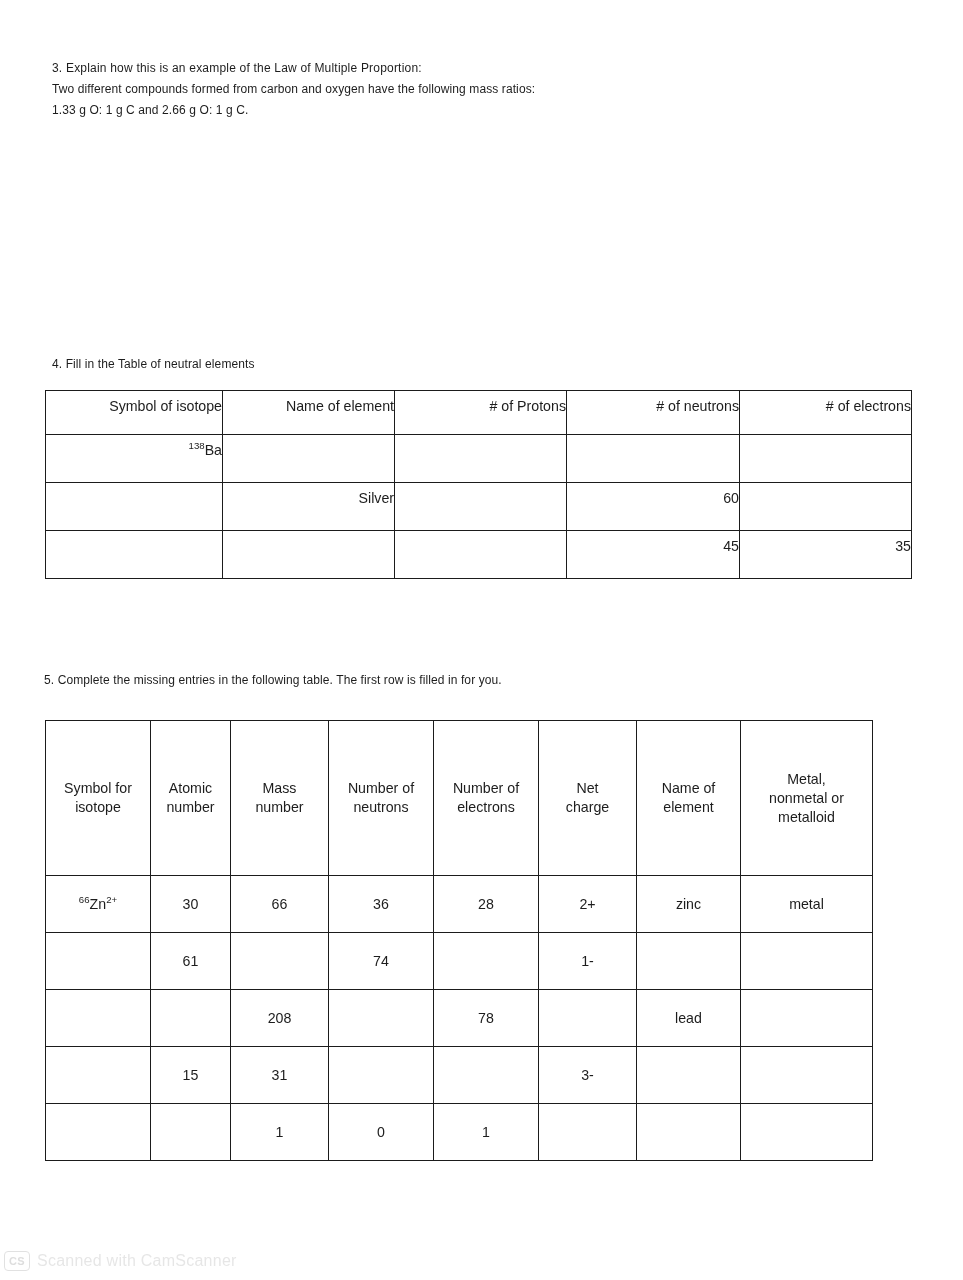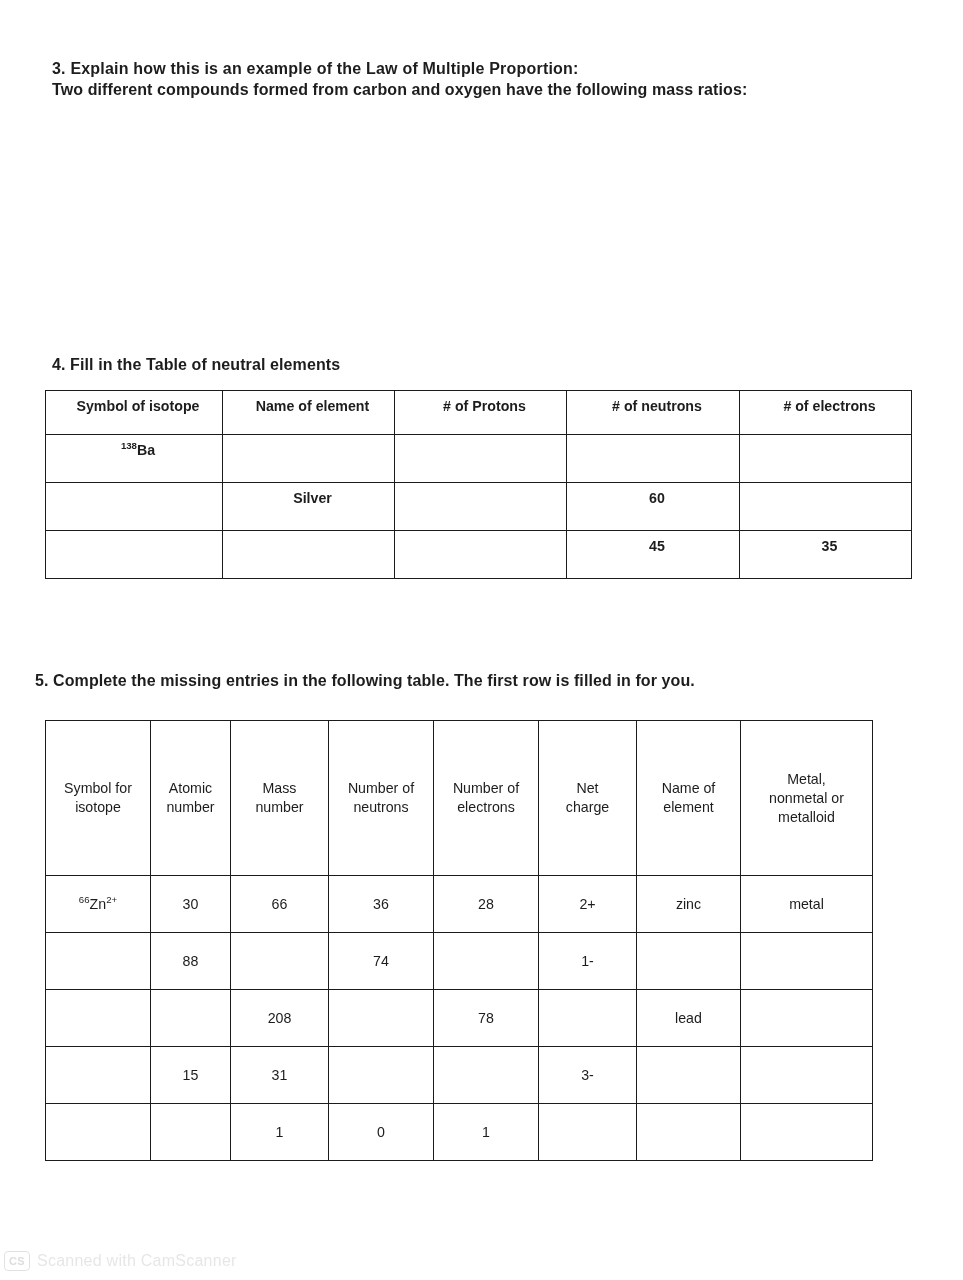--- a/index.html
+++ b/index.html
@@ -18,33 +18,32 @@
 
   .page {
     position: absolute;
     inset: 0;
     background: #ffffff;
   }
 
   
   .question {
     position: absolute;
-    font-size: 16px;
+    font-size: 12px;
     line-height: 21px;
     color: #1d1d1d;
     letter-spacing: 0.1px;
     white-space: nowrap;
-    font-weight: bold;
   }
   .q3 { left: 52px; top: 58px; }
   .q3 .line { display: block; }
   .q3 .num { letter-spacing: 0.2px; }
 
   .q4 { left: 52px; top: 354px; }
-  .q5 { left: 35px; top: 670px; }
+  .q5 { left: 44px; top: 670px; }
 
   
   table {
     position: absolute;
     border-collapse: collapse;
     table-layout: fixed;
     background: #ffffff;
   }
   table td, table th {
     border: 1.4px solid #1b1b1b;
@@ -57,23 +56,22 @@
 
   
   #table-neutral-elements {
     left: 45px;
     top: 390px;
     width: 866px;
   }
   #table-neutral-elements td {
     vertical-align: top;
     padding: 7px 0 0 8px;
-    text-align: center;
+    text-align: right;
     height: 40px;
-    font-weight: bold;
   }
   #table-neutral-elements tr.header-row td { height: 36px; }
   #table-neutral-elements tr.body-row td { height: 40px; }
 
   .t4-c1 { width: 177px; }
   .t4-c2 { width: 172px; }
   .t4-c3 { width: 172px; }
   .t4-c4 { width: 173px; }
   .t4-c5 { width: 172px; }
 
@@ -139,20 +137,21 @@
   }
 </style>
 </head>
 <body>
 
 <div class="page">
 
   <div class="question q3">
     <span class="line num">3.  Explain how this is an example of the Law of Multiple Proportion:</span>
     <span class="line">Two different compounds formed from carbon and oxygen have the following mass ratios:</span>
+    <span class="line">1.33 g O: 1 g C and 2.66 g O: 1 g C.</span>
   </div>
 
   <div class="question q4">4.  Fill in the Table of neutral elements</div>
 
   <table id="table-neutral-elements">
     <colgroup>
       <col class="t4-c1">
         <col class="t4-c2">
         <col class="t4-c3">
         <col class="t4-c4">
@@ -250,21 +249,21 @@
         <td>66</td>
         <td>36</td>
         <td>28</td>
         <td>2+</td>
         <td>zinc</td>
         <td>metal</td>
       </tr>
 
       <tr class="body-row">
         <td></td>
-        <td>88</td>
+        <td>61</td>
         <td></td>
         <td>74</td>
         <td></td>
         <td>1-</td>
         <td></td>
         <td></td>
       </tr>
 
       <tr class="body-row">
         <td></td>

